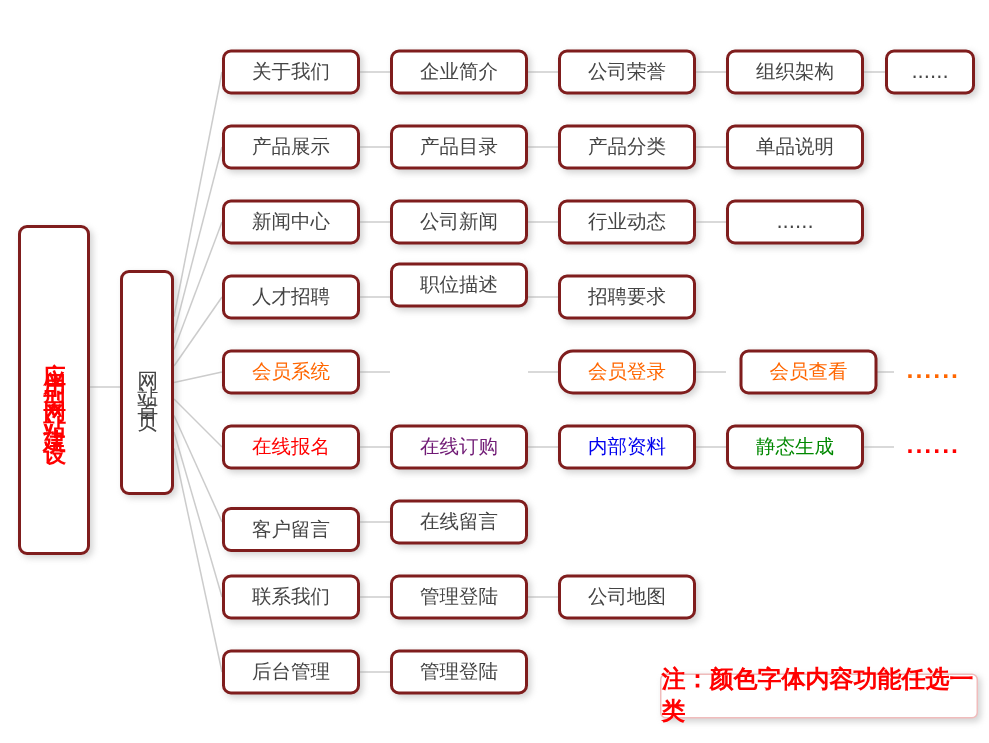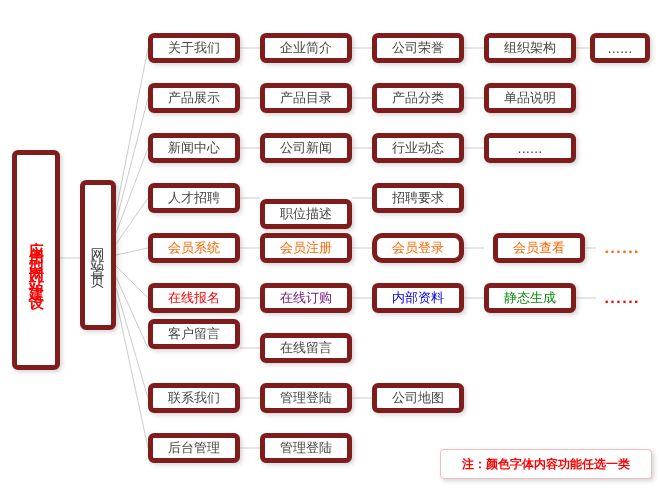--- a/index.html
+++ b/index.html
@@ -4,40 +4,40 @@
 <style>
   html,body{margin:0;padding:0;background:#fff;}
   .canvas{
     position:relative;width:659px;height:495px;background:#ffffff;overflow:hidden;
     font-family:"DejaVu Sans","Liberation Sans",sans-serif;
   }
   .links{position:absolute;left:0;top:0;}
   .links line{stroke:#cccccc;stroke-width:1;}
   .node{
     position:absolute;width:92px;height:30px;
-    background:#ffffff;border:5px solid #7f1d1d;border-radius:6px;
+    background:#ffffff;border:2px solid #7f1d1d;border-radius:6px;
     box-shadow:2px 2px 4px rgba(160,160,160,0.45);
     display:flex;align-items:center;justify-content:center;
     font-size:13px;color:#444444;box-sizing:border-box;
   }
   .node.vert{
     writing-mode:vertical-lr;text-orientation:upright;
     letter-spacing:9px;font-size:14px;
   }
   .node.root{font-weight:bold;font-size:15px;}
   .plain{
     border:none;background:transparent;box-shadow:none;border-radius:0;
     width:52px;font-weight:bold;letter-spacing:1px;
   }
   .note{
     position:absolute;left:440px;top:449px;width:212px;height:30px;
     background:#ffffff;border:1px solid #f0bcbc;border-radius:4px;
     box-shadow:2px 2px 4px rgba(160,160,160,0.45);
     display:flex;align-items:center;justify-content:center;
-    font-size:12px;font-weight:bold;box-sizing:border-box;
+    font-size:16px;font-weight:bold;box-sizing:border-box;
   }
 </style>
 </head>
 <body>
 
 <div class="canvas">
 
   <svg class="links" width="659" height="495" viewBox="0 0 659 495">
 
     <line x1="60" y1="258" x2="80" y2="258"></line>
@@ -99,36 +99,35 @@
   <div class="node" style="left:260px;top:83px">产品目录</div>
   <div class="node" style="left:372px;top:83px">产品分类</div>
   <div class="node" style="left:484px;top:83px">单品说明</div>
 
   <div class="node" style="left:148px;top:133px">新闻中心</div>
   <div class="node" style="left:260px;top:133px">公司新闻</div>
   <div class="node" style="left:372px;top:133px">行业动态</div>
   <div class="node" style="left:484px;top:133px">......</div>
 
   <div class="node" style="left:148px;top:183px">人才招聘</div>
-  <div class="node" style="left:260px;top:199px">职位描述</div>
+  <div class="node" style="left:260px;top:175px">职位描述</div>
   <div class="node" style="left:372px;top:183px">招聘要求</div>
 
   <div class="node" style="left: 148px; top: 233px; color: rgb(255, 102, 0);">会员系统</div>
-  <div class="node" style="left: 260px; top: 233px; color: rgb(255, 102, 0);">会员注册</div>
   <div class="node" style="left: 372px; top: 233px; color: rgb(255, 102, 0); border-radius: 10px;">会员登录</div>
   <div class="node" style="left: 493px; top: 233px; color: rgb(255, 102, 0);">会员查看</div>
   <div class="node plain" style="left: 596px; top: 233px; color: rgb(255, 102, 0);">......</div>
 
   <div class="node" style="left: 148px; top: 283px; color: rgb(255, 0, 0);">在线报名</div>
   <div class="node" style="left: 260px; top: 283px; color: #701a75;">在线订购</div>
   <div class="node" style="left: 372px; top: 283px; color: rgb(0, 0, 238);">内部资料</div>
   <div class="node" style="left: 484px; top: 283px; color: rgb(0, 136, 0);">静态生成</div>
   <div class="node plain" style="left: 596px; top: 283px; color: rgb(255, 0, 0);">......</div>
 
-  <div class="node" style="left:148px;top:319px">客户留言</div>
+  <div class="node" style="left:148px;top:338px">客户留言</div>
   <div class="node" style="left:260px;top:333px">在线留言</div>
 
   <div class="node" style="left:148px;top:383px">联系我们</div>
   <div class="node" style="left:260px;top:383px">管理登陆</div>
   <div class="node" style="left:372px;top:383px">公司地图</div>
 
   <div class="node" style="left:148px;top:433px">后台管理</div>
   <div class="node" style="left:260px;top:433px">管理登陆</div>
 
   <div class="note" style="color: rgb(255, 0, 0);">注：颜色字体内容功能任选一类</div>

